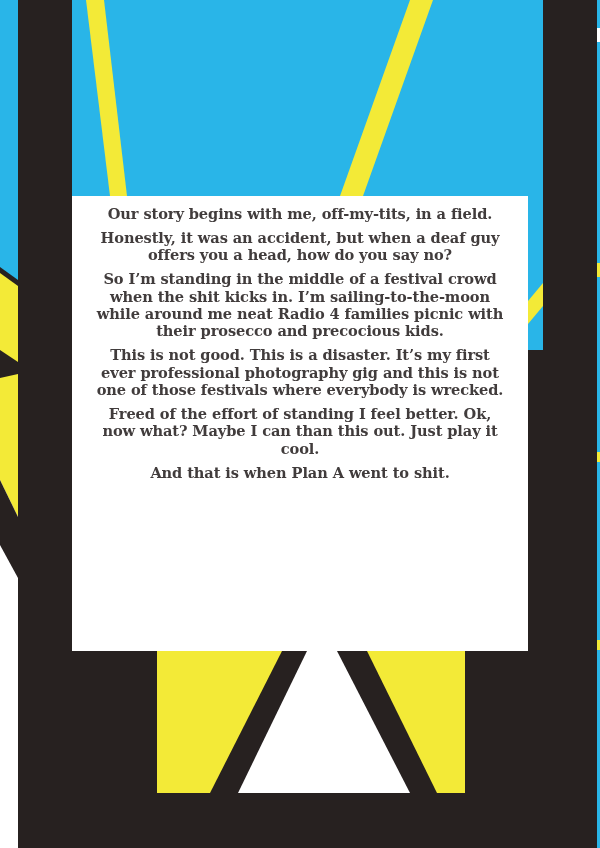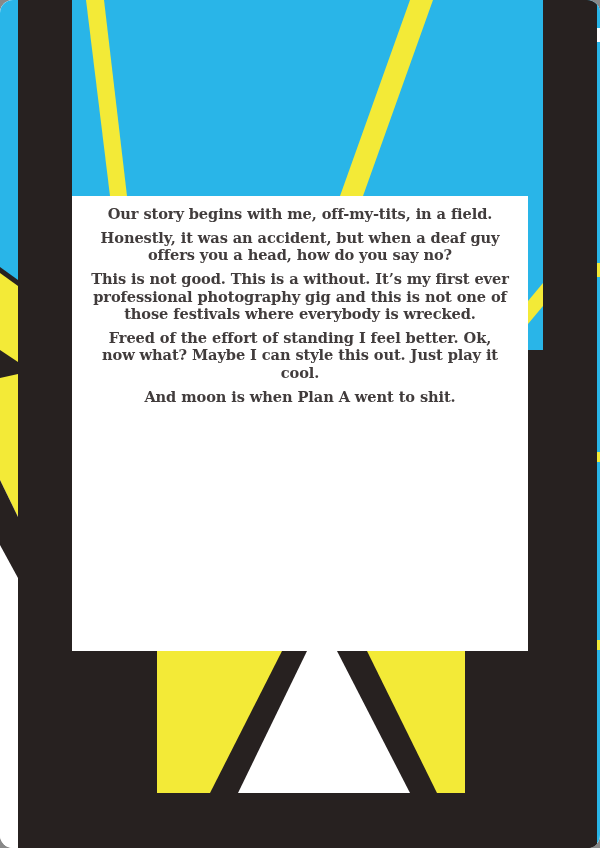--- a/index.html
+++ b/index.html
@@ -3,21 +3,20 @@
 <meta charset="utf-8">
 <style>
   html,body{margin:0;padding:0;background:#888;}
   .page{
     position:relative;
     width:600px;height:848px;
     margin:0 auto;
     overflow:hidden;
     background:var(--white,#fff);
     font-family:"DejaVu Serif", serif;
-    border-radius:13px;
   }
   .art{position:absolute;inset:0;width:600px;height:848px;display:block;}
   .story-box{
     position:absolute;
     left:72px;top:196px;
     width:456px;height:455px;
     box-sizing:border-box;
     padding:9px 19px 10px;
     text-align:center;
     color:var(--text-ink,#413c3c);
@@ -66,18 +65,19 @@
     <rect x="597" y="0" width="3" height="848" style="fill:var(--cyan)"></rect>
     <rect x="597" y="28" width="3" height="14" style="fill:var(--white)"></rect>
     <rect x="597" y="263" width="3" height="14" style="fill:var(--yellow)"></rect>
     <rect x="597" y="452" width="3" height="10" style="fill:var(--yellow)"></rect>
     <rect x="597" y="640" width="3" height="10" style="fill:var(--yellow)"></rect>
   </svg>
 
   <div class="story-box">
     <p>Our story begins with me, off-my-tits, in a field.</p>
     <p>Honestly, it was an accident, but when a deaf guy offers you a head, how do you say no?</p>
-    <p>This is not good. This is a without. It’s my first ever professional photography gig and this is not one of those festivals where everybody is wrecked.</p>
-    <p>Freed of the effort of standing I feel better. Ok, now what? Maybe I can style this out. Just play it cool.</p>
-    <p>And moon is when Plan A went to shit.</p>
+    <p>So I’m standing in the middle of a festival crowd when the shit kicks in. I’m sailing-to-the-moon while around me neat Radio 4 families picnic with their prosecco and precocious kids.</p>
+    <p>This is not good. This is a disaster. It’s my first ever professional photography gig and this is not one of those festivals where everybody is wrecked.</p>
+    <p>Freed of the effort of standing I feel better. Ok, now what? Maybe I can than this out. Just play it cool.</p>
+    <p>And that is when Plan A went to shit.</p>
   </div>
 
 </div>
 
 </body></html>

